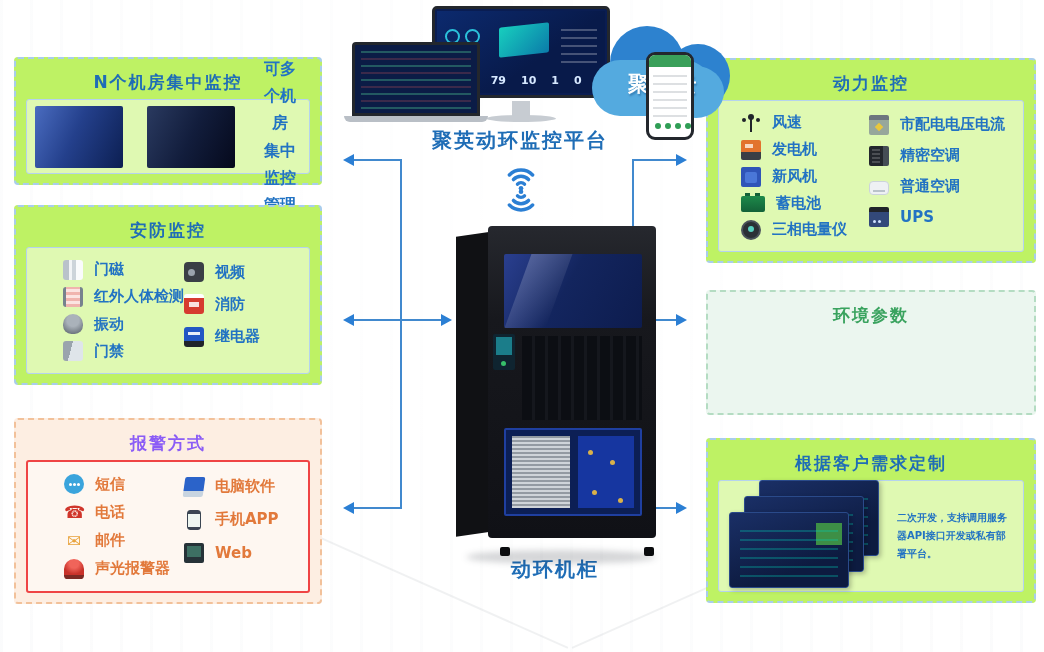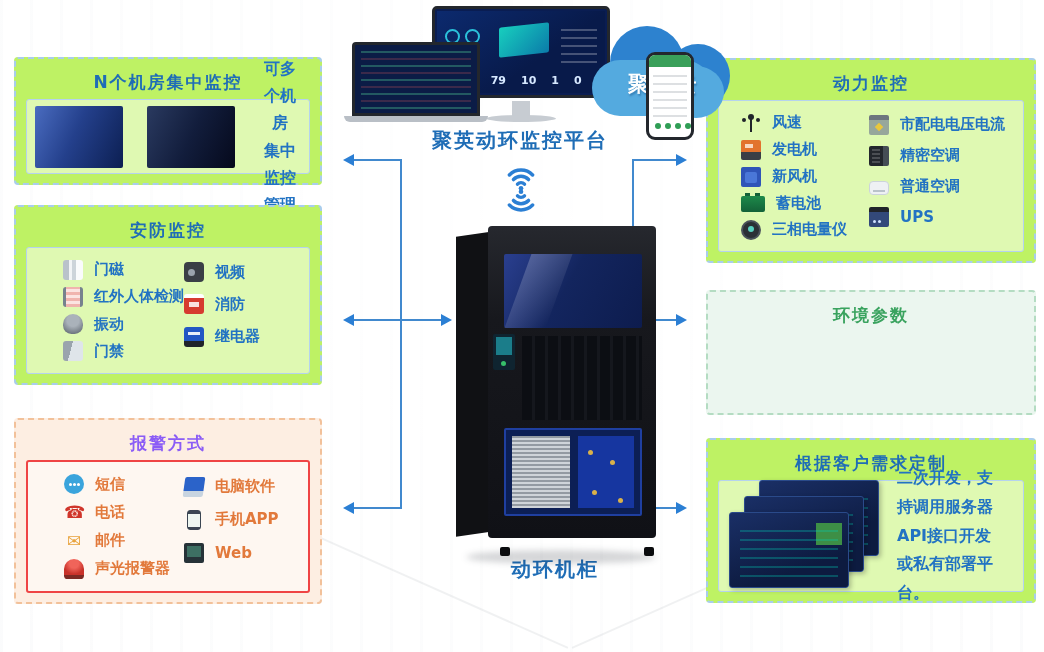--- a/index.html
+++ b/index.html
@@ -49,21 +49,21 @@
   .shots{position:relative;width:156px;height:112px;flex:none}
   .shot{position:absolute;width:120px;height:76px;border-radius:3px;
     background:linear-gradient(160deg,#1a2f66 0%,#0d1b40 70%);border:1px solid #2a4a8a;
     box-shadow:2px 2px 5px rgba(0,0,0,.25)}
   .shot::after{content:"";position:absolute;left:10px;right:10px;top:16px;bottom:10px;
     background:repeating-linear-gradient(0deg,rgba(0,205,180,.30) 0 2px,rgba(0,0,0,0) 2px 9px)}
   .s1{left:30px;top:0}
   .s2{left:15px;top:16px}
   .s3{left:0;top:32px}
   .s3::before{content:"";position:absolute;right:6px;top:10px;width:26px;height:22px;background:#3d8f46}
-  .p6-desc{flex:1;font-size:16px;font-weight:700;color:#2273c3;line-height:1.8;padding-right:6px}
+  .p6-desc{flex:1;font-size:10px;font-weight:700;color:#2273c3;line-height:1.8;padding-right:6px}
 
   
   .ic{width:20px;height:20px;border-radius:3px;flex:none;position:relative}
   .glyph{background:none !important;font-size:17px;line-height:20px;text-align:center;border-radius:0}
   
   .i-doormag{background:linear-gradient(90deg,#b9c2ca 0 6px,#f2f4f6 6px 9px,#cdd4da 9px 13px,#fafbfc 13px)}
   .i-ir{background:repeating-linear-gradient(0deg,#f0b4ae 0 3px,#fbe4e1 3px 6px);border-left:3px solid #76828e;border-right:3px solid #76828e}
   .i-vib{background:radial-gradient(circle at 50% 32%,#aab2ba 0 35%,#6e767f 80%);border-radius:50% 50% 42% 42%}
   .i-gate{background:linear-gradient(105deg,#9aa4ad 0 40%,#dfe5ea 40%)}
   .i-cam{background:#3a3f46;border-radius:4px}

